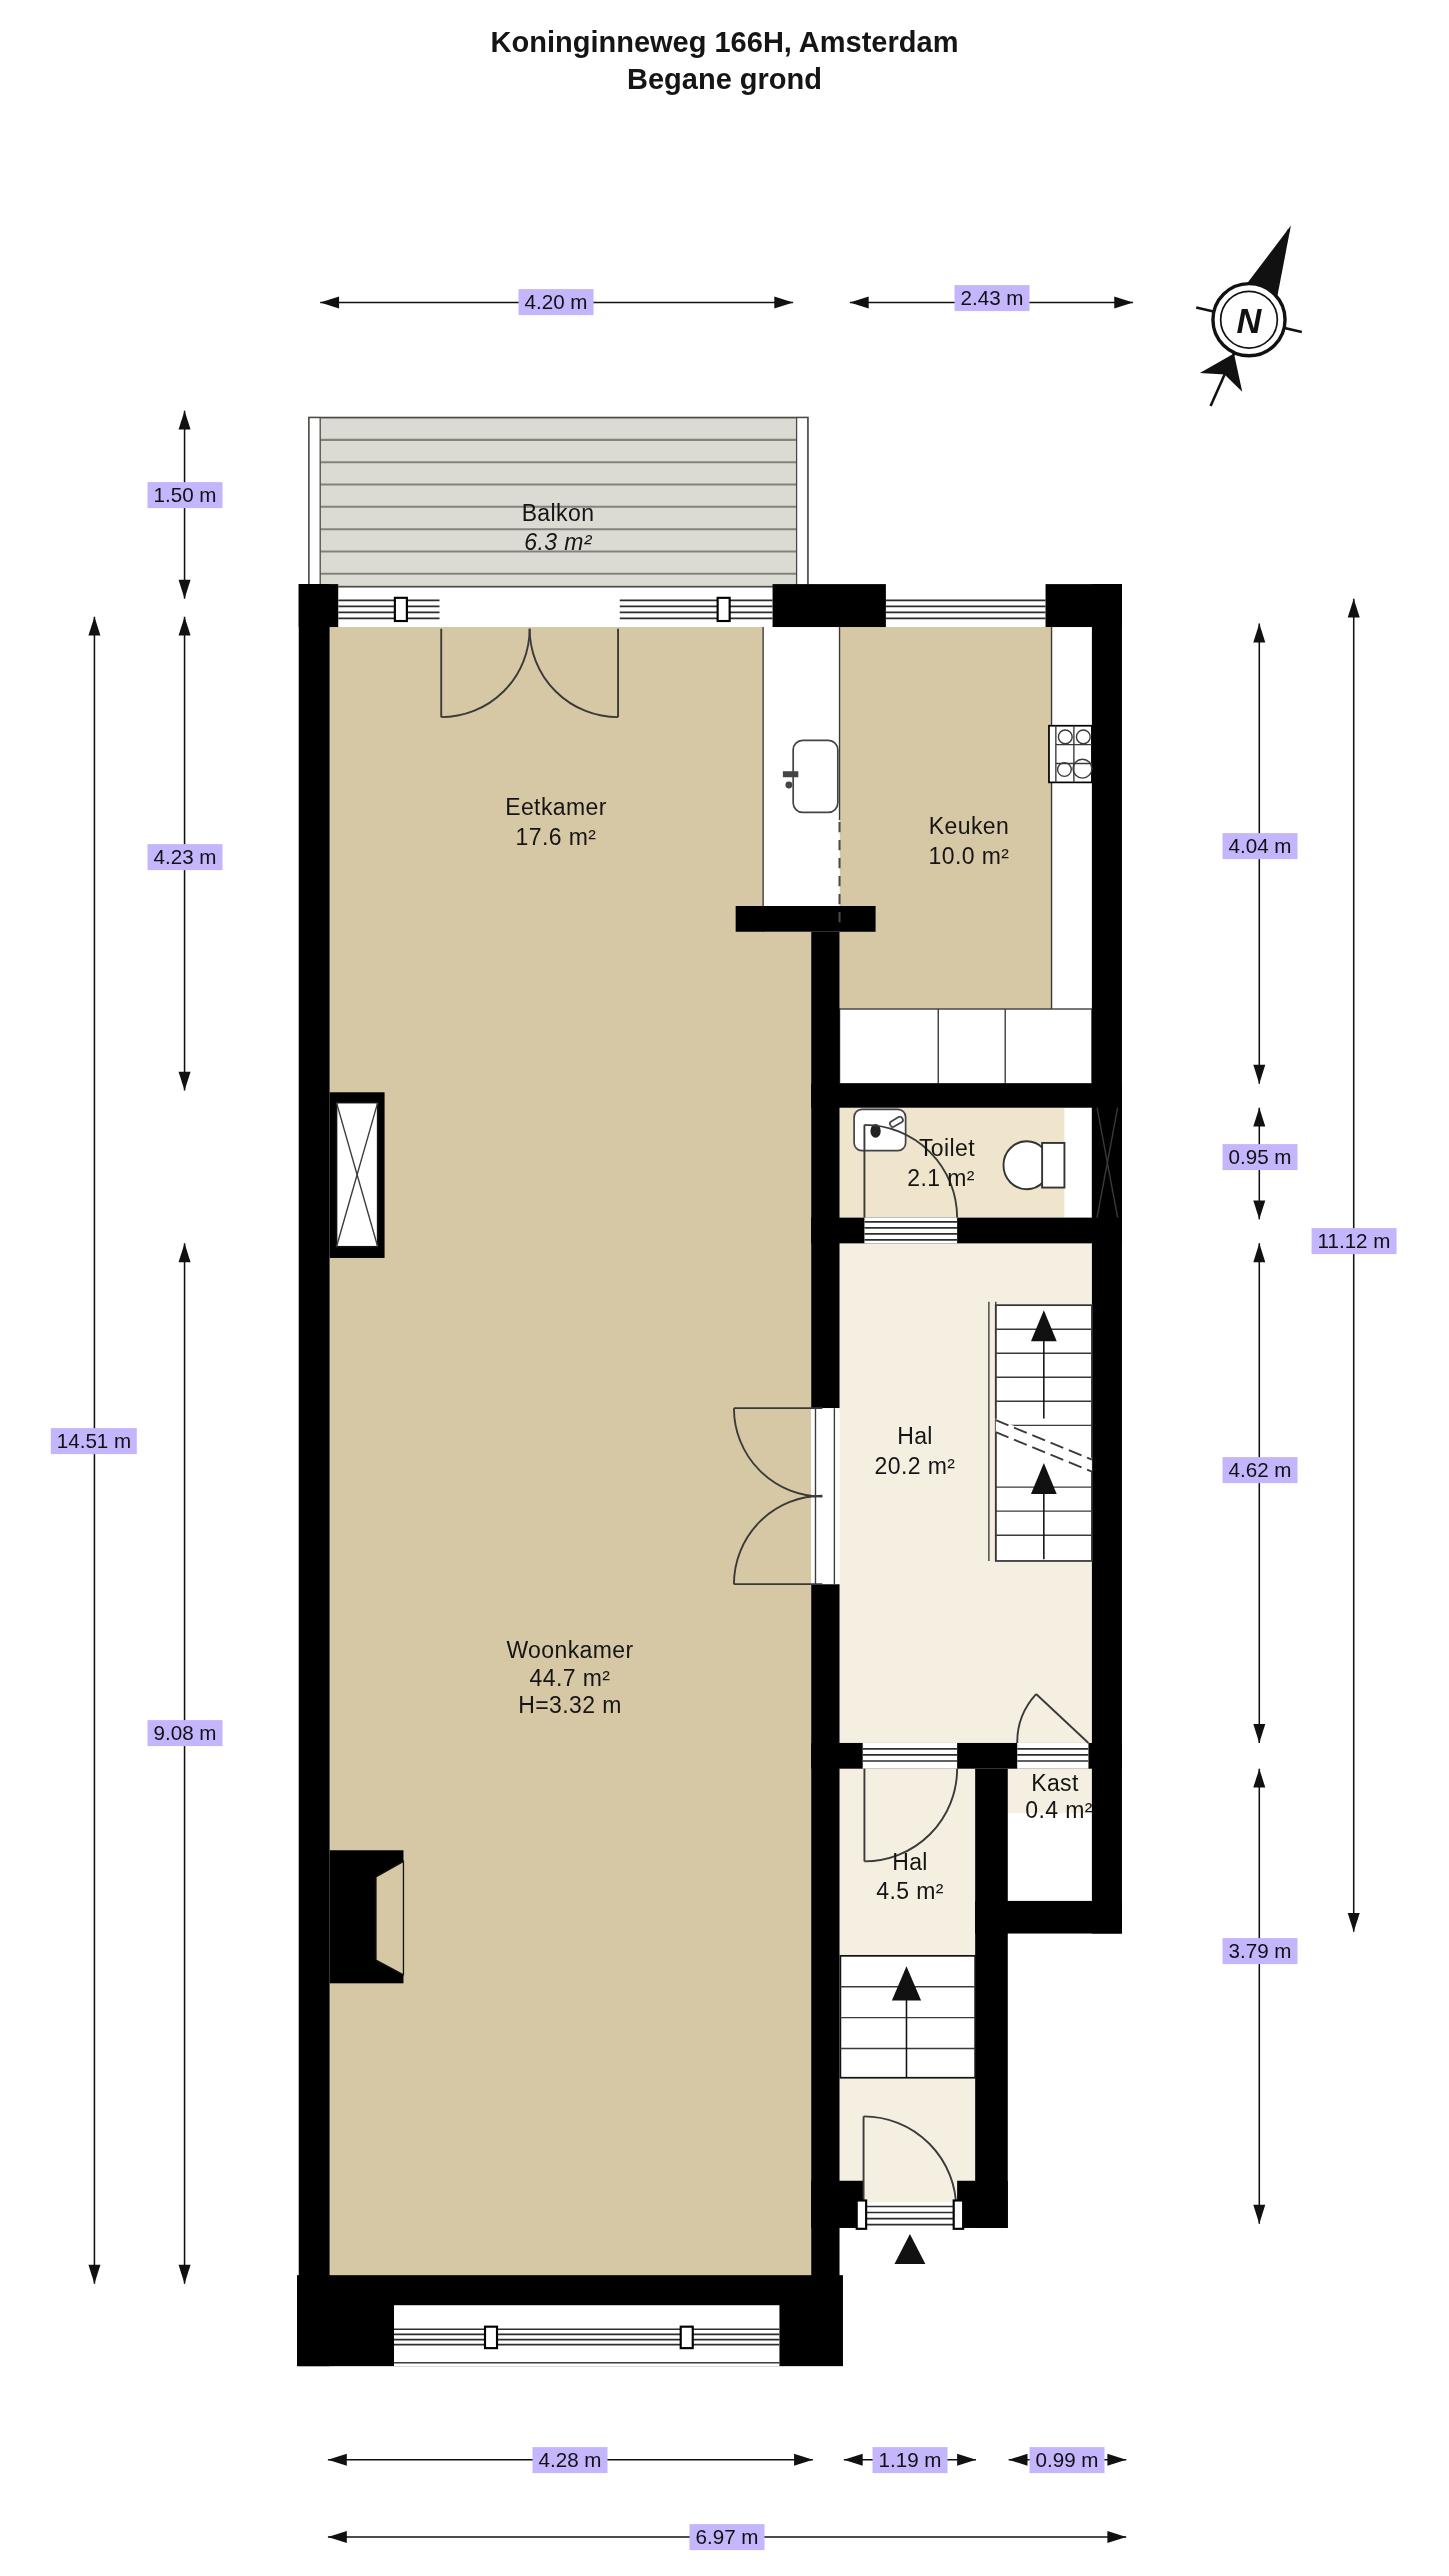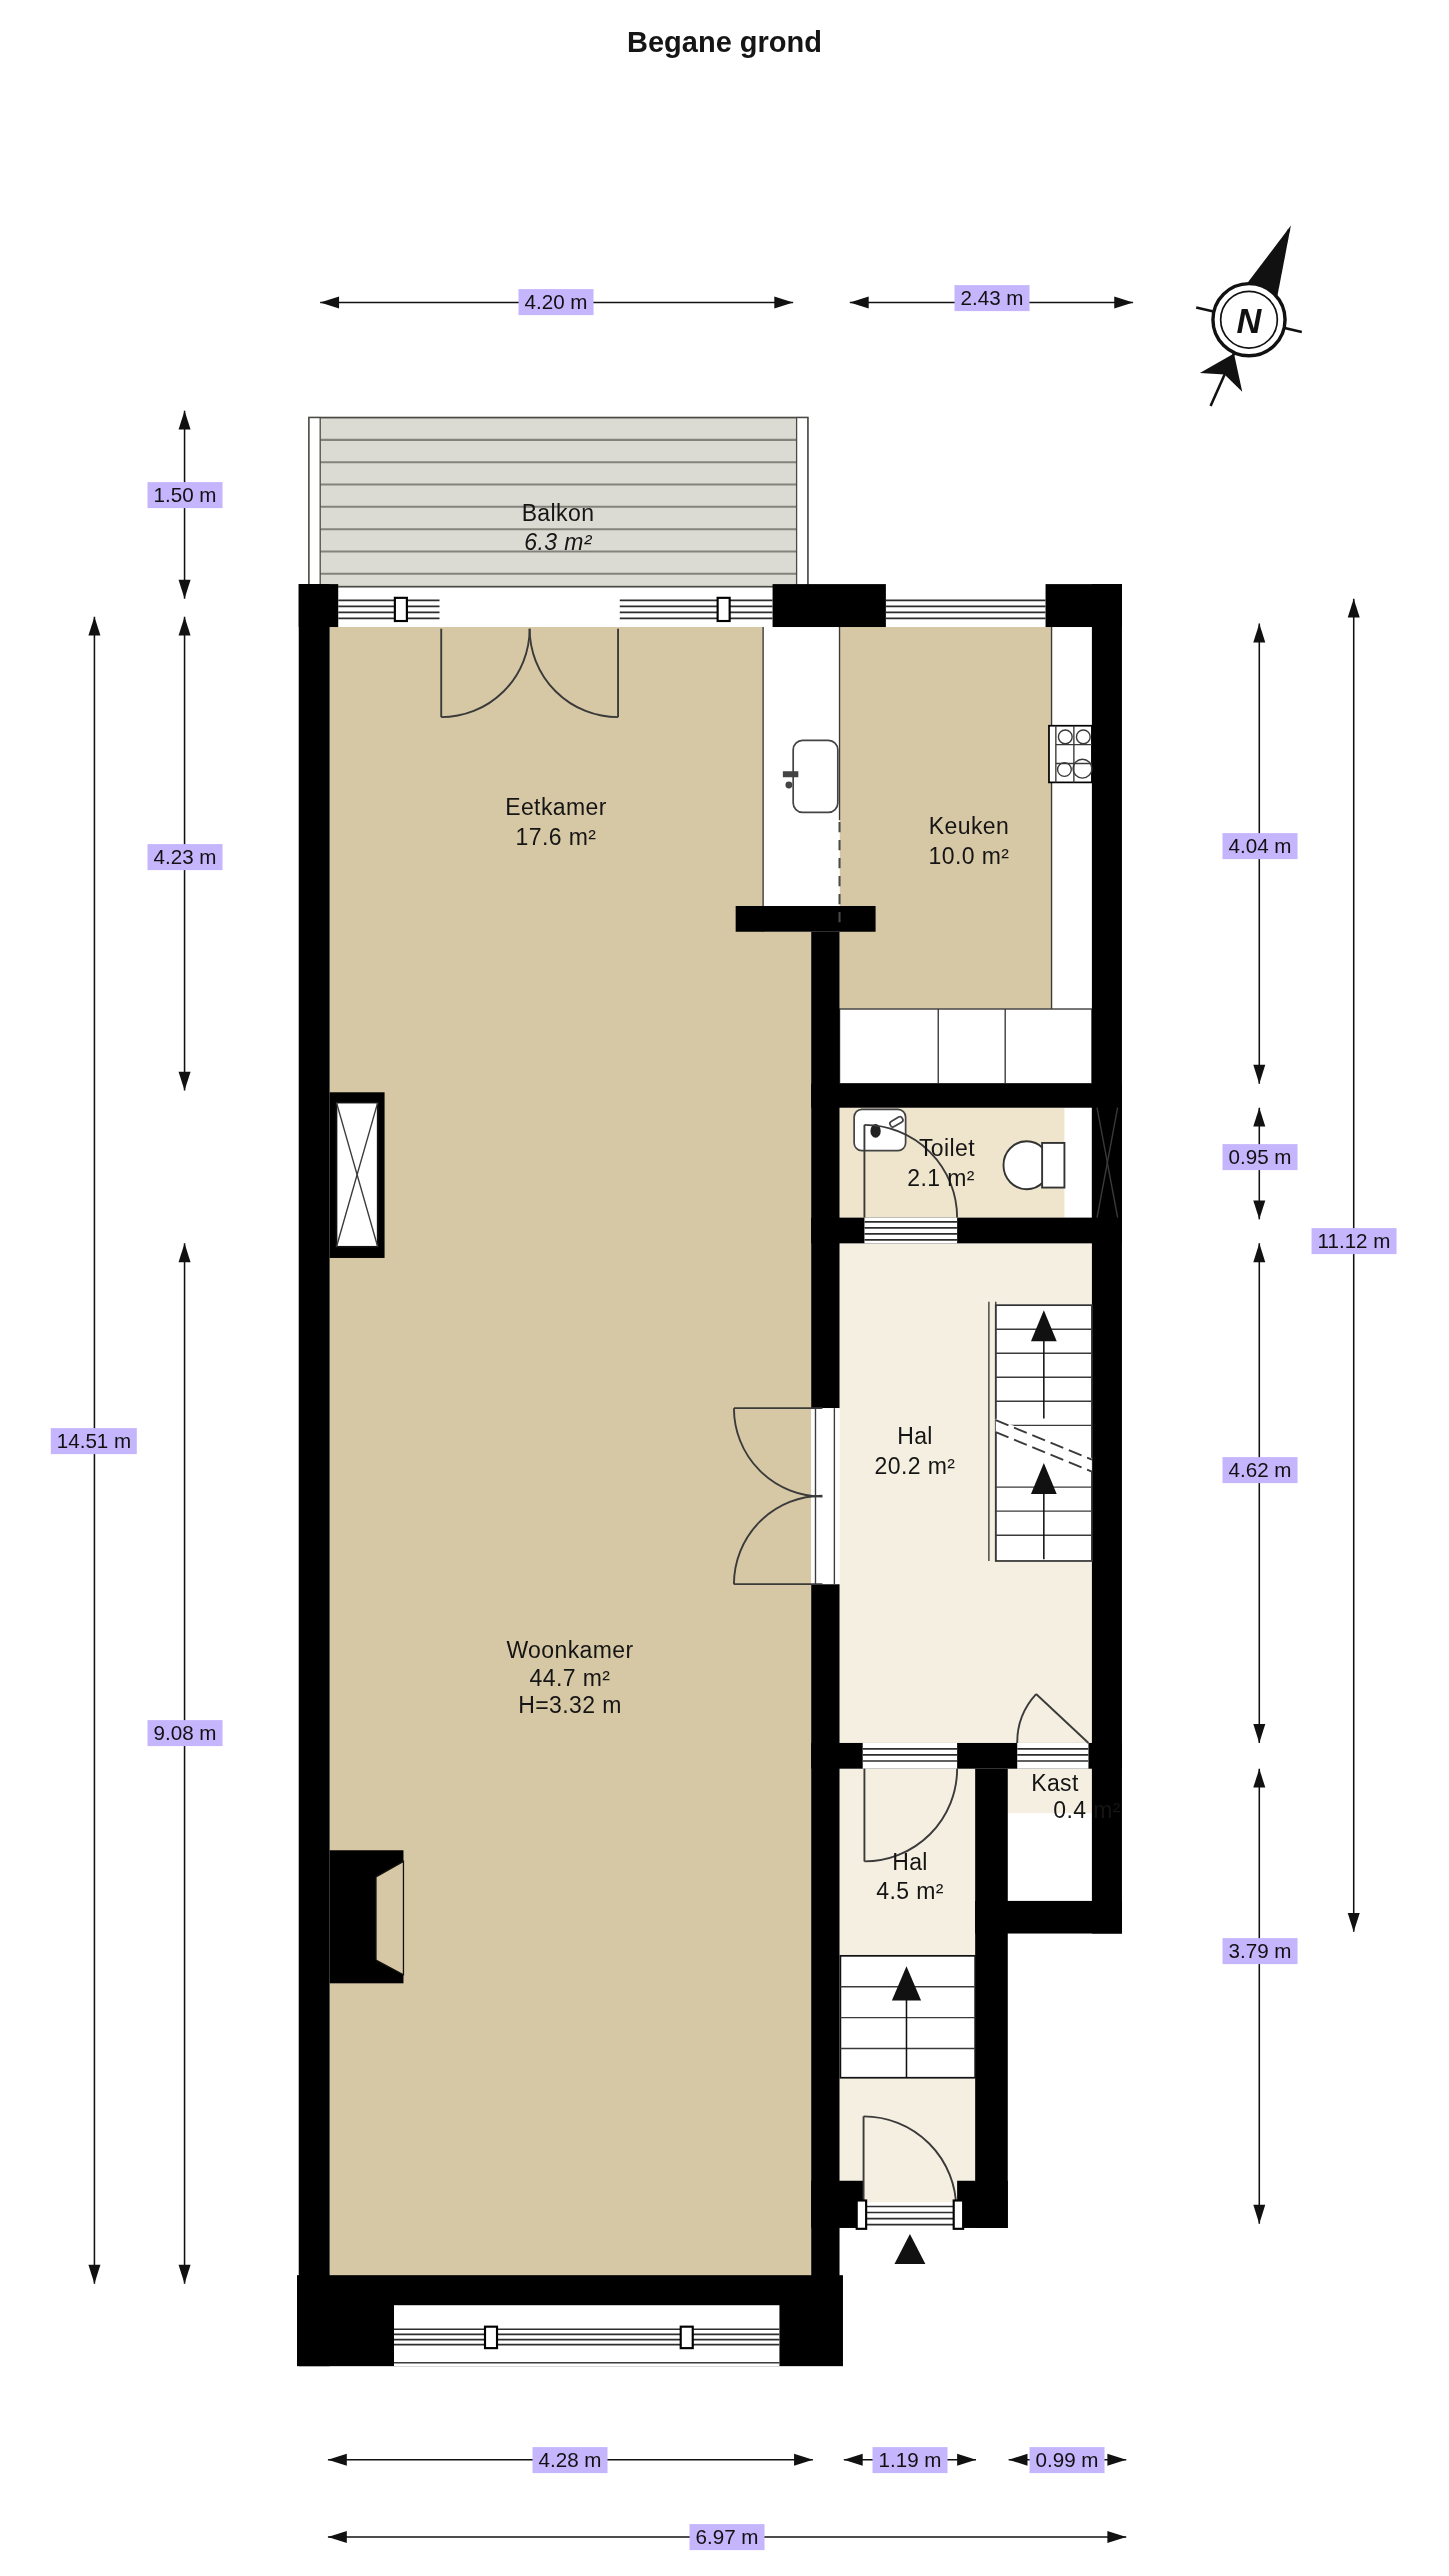--- a/index.html
+++ b/index.html
@@ -307,20 +307,21 @@
     <polygon class="f-dim" points="1467,1448 1460,1470 1474,1470"></polygon>
     <polygon class="f-dim" points="1467,2030 1460,2008 1474,2008"></polygon>
 
     <line class="s-dim" x1="1467" y1="2060" x2="1467" y2="2590"></line>
     <polygon class="f-dim" points="1467,2060 1460,2082 1474,2082"></polygon>
     <polygon class="f-dim" points="1467,2590 1460,2568 1474,2568"></polygon>
   </g>
 </svg>
 
   <div class="title">
+    <div>Koninginneweg 166H, Amsterdam</div>
     <div>Begane grond</div>
   </div>
 
   <div class="label" style="left:558px;top:513px;text-align:right;">Balkon</div>
   <div class="label" style="left:558px;top:542px;font-style:italic;">6.3 m²</div>
 
   <div class="label" style="left:556px;top:807px;">Eetkamer</div>
   <div class="label" style="left:556px;top:837px;">17.6 m²</div>
 
   <div class="label" style="left:969px;top:826px;">Keuken</div>
@@ -330,21 +331,21 @@
   <div class="label" style="left:941px;top:1178px;">2.1 m²</div>
 
   <div class="label" style="left:915px;top:1436px;">Hal</div>
   <div class="label" style="left:915px;top:1466px;">20.2 m²</div>
 
   <div class="label" style="left:570px;top:1650px;">Woonkamer</div>
   <div class="label" style="left:570px;top:1678px;">44.7 m²</div>
   <div class="label" style="left:570px;top:1705px;">H=3.32 m</div>
 
   <div class="label" style="left:1055px;top:1783px;">Kast</div>
-  <div class="label" style="left:1059px;top:1810px;margin-left:28px;">0.4 m²</div>
+  <div class="label" style="left:1059px;top:1810px;">0.4 m²</div>
 
   <div class="label" style="left:910px;top:1862px;">Hal</div>
   <div class="label" style="left:910px;top:1891px;">4.5 m²</div>
 
   <div class="dim-label" style="left:556px;top:302px;">4.20 m</div>
   <div class="dim-label" style="left:992px;top:298px;">2.43 m</div>
   <div class="dim-label" style="left:570px;top:2460px;">4.28 m</div>
   <div class="dim-label" style="left:910px;top:2460px;">1.19 m</div>
   <div class="dim-label" style="left:1067px;top:2460px;">0.99 m</div>
   <div class="dim-label" style="left:727px;top:2537px;">6.97 m</div>

